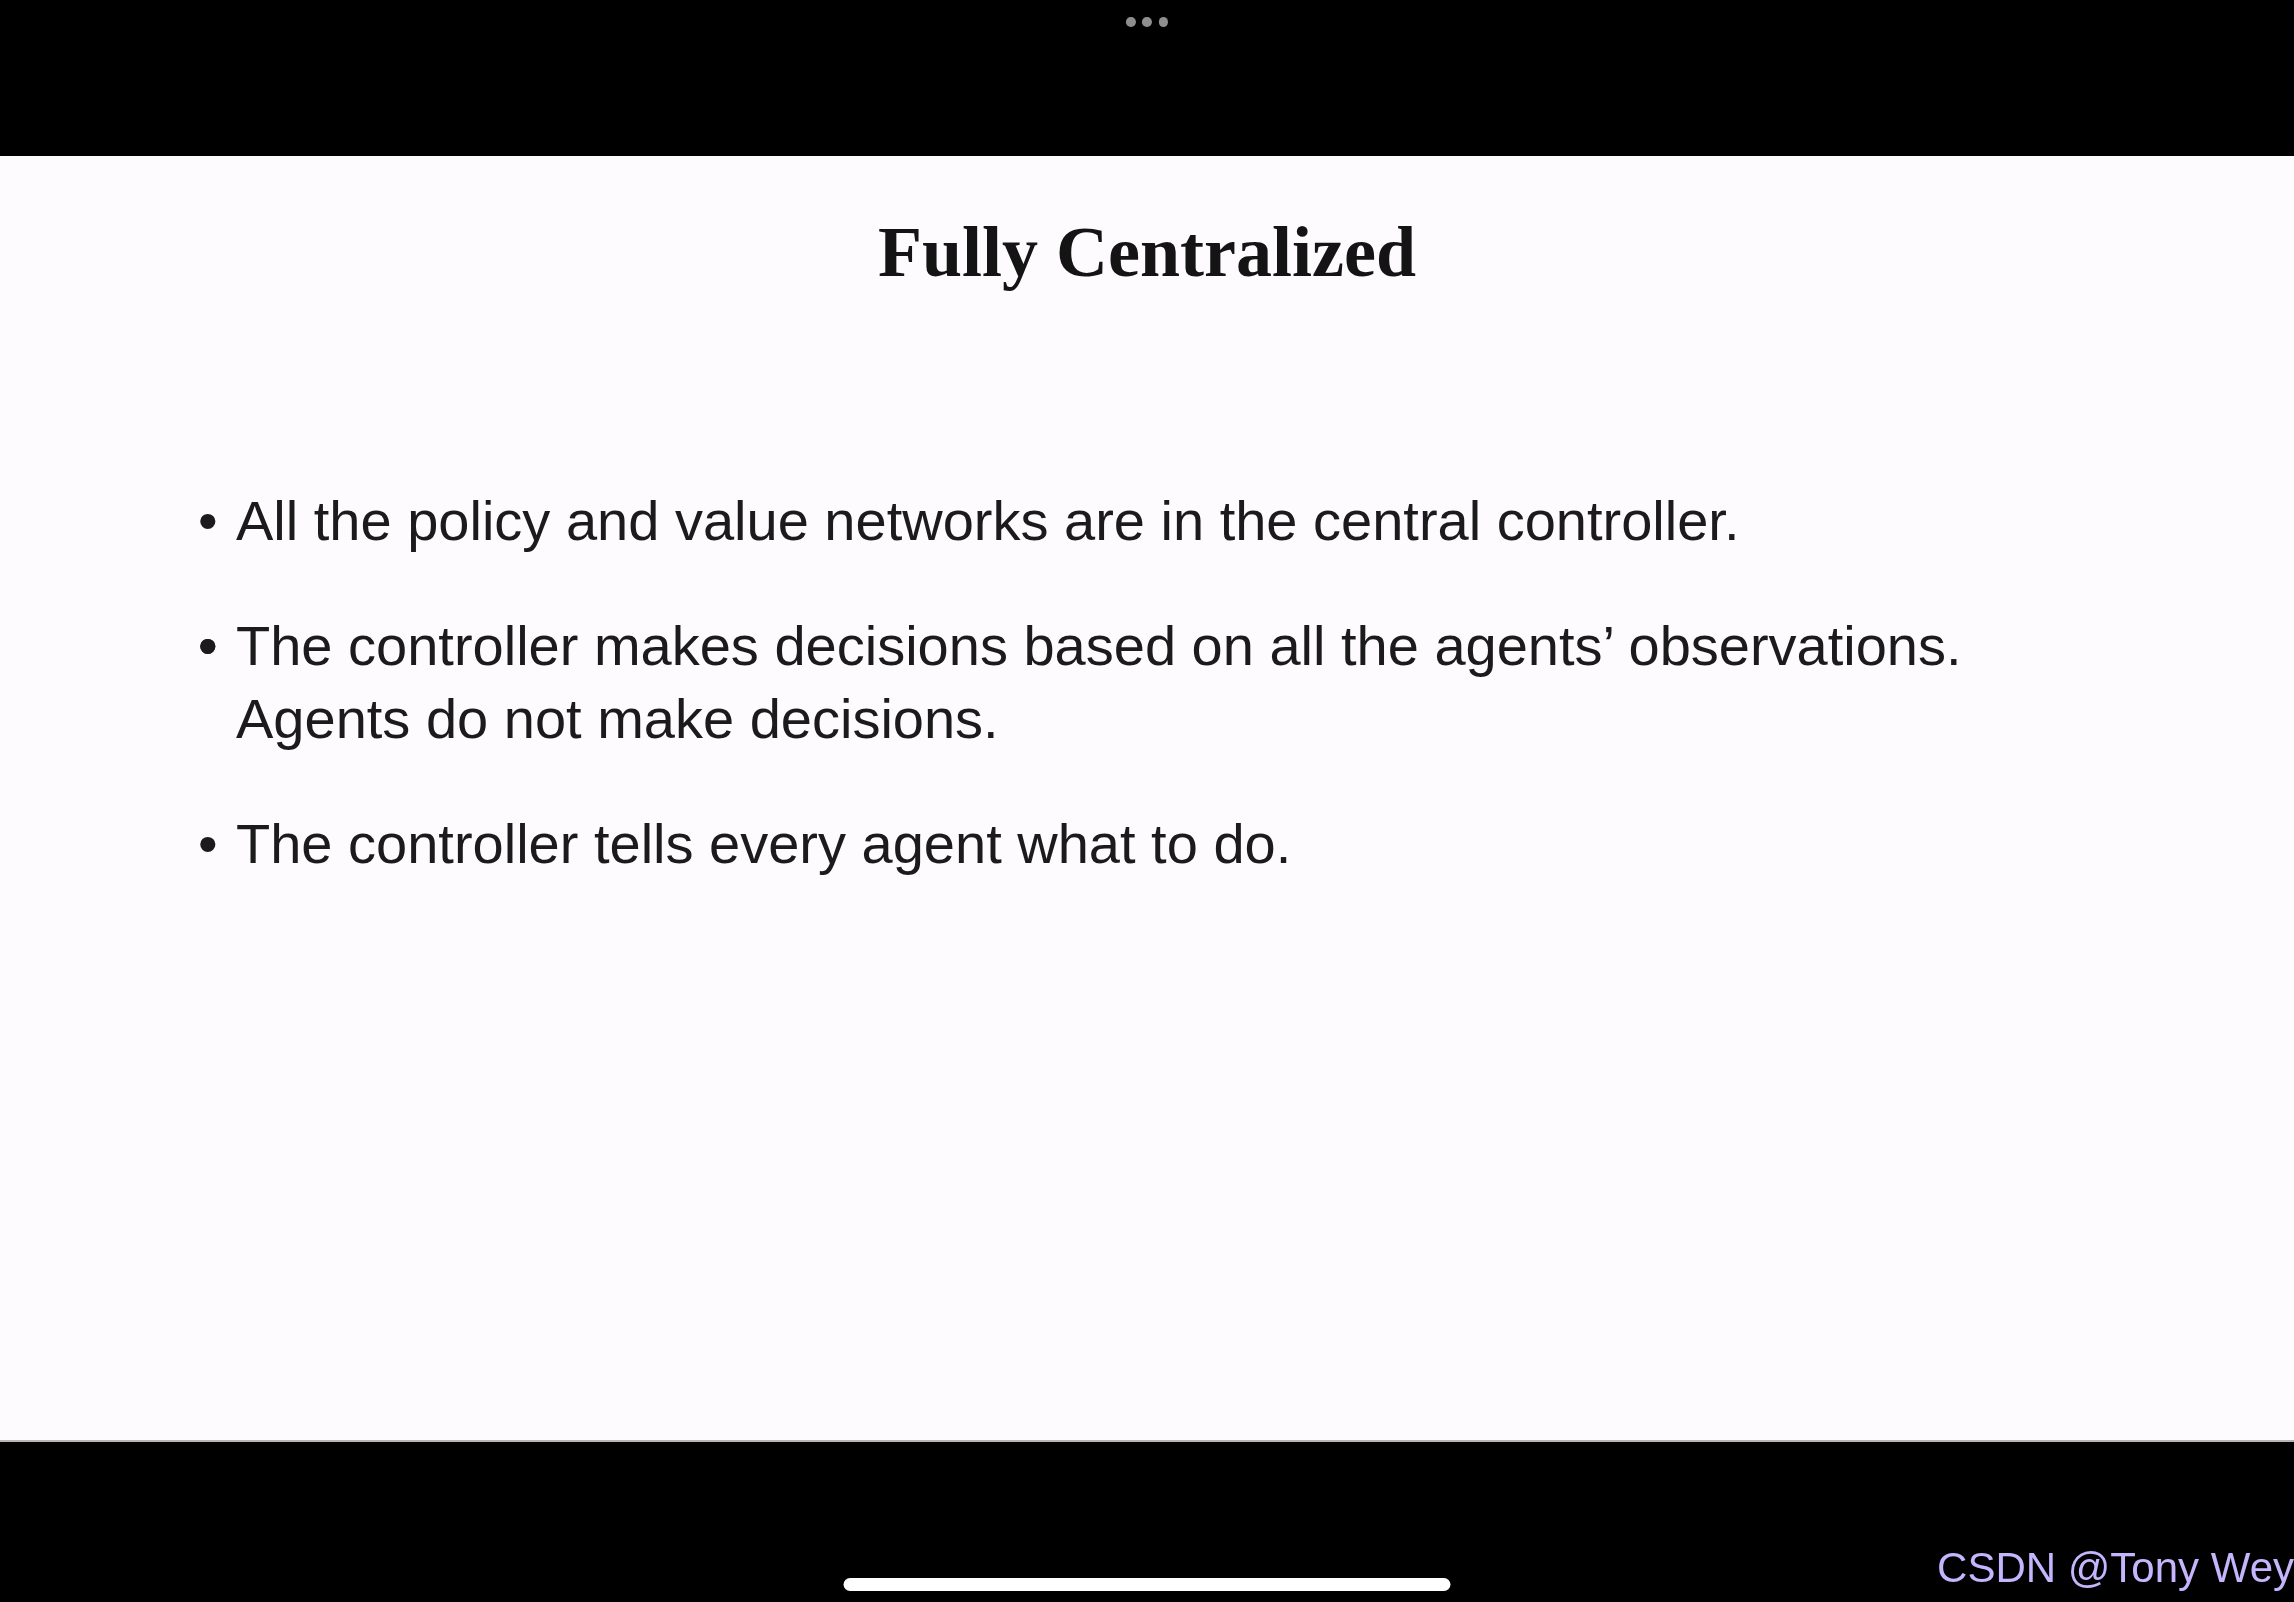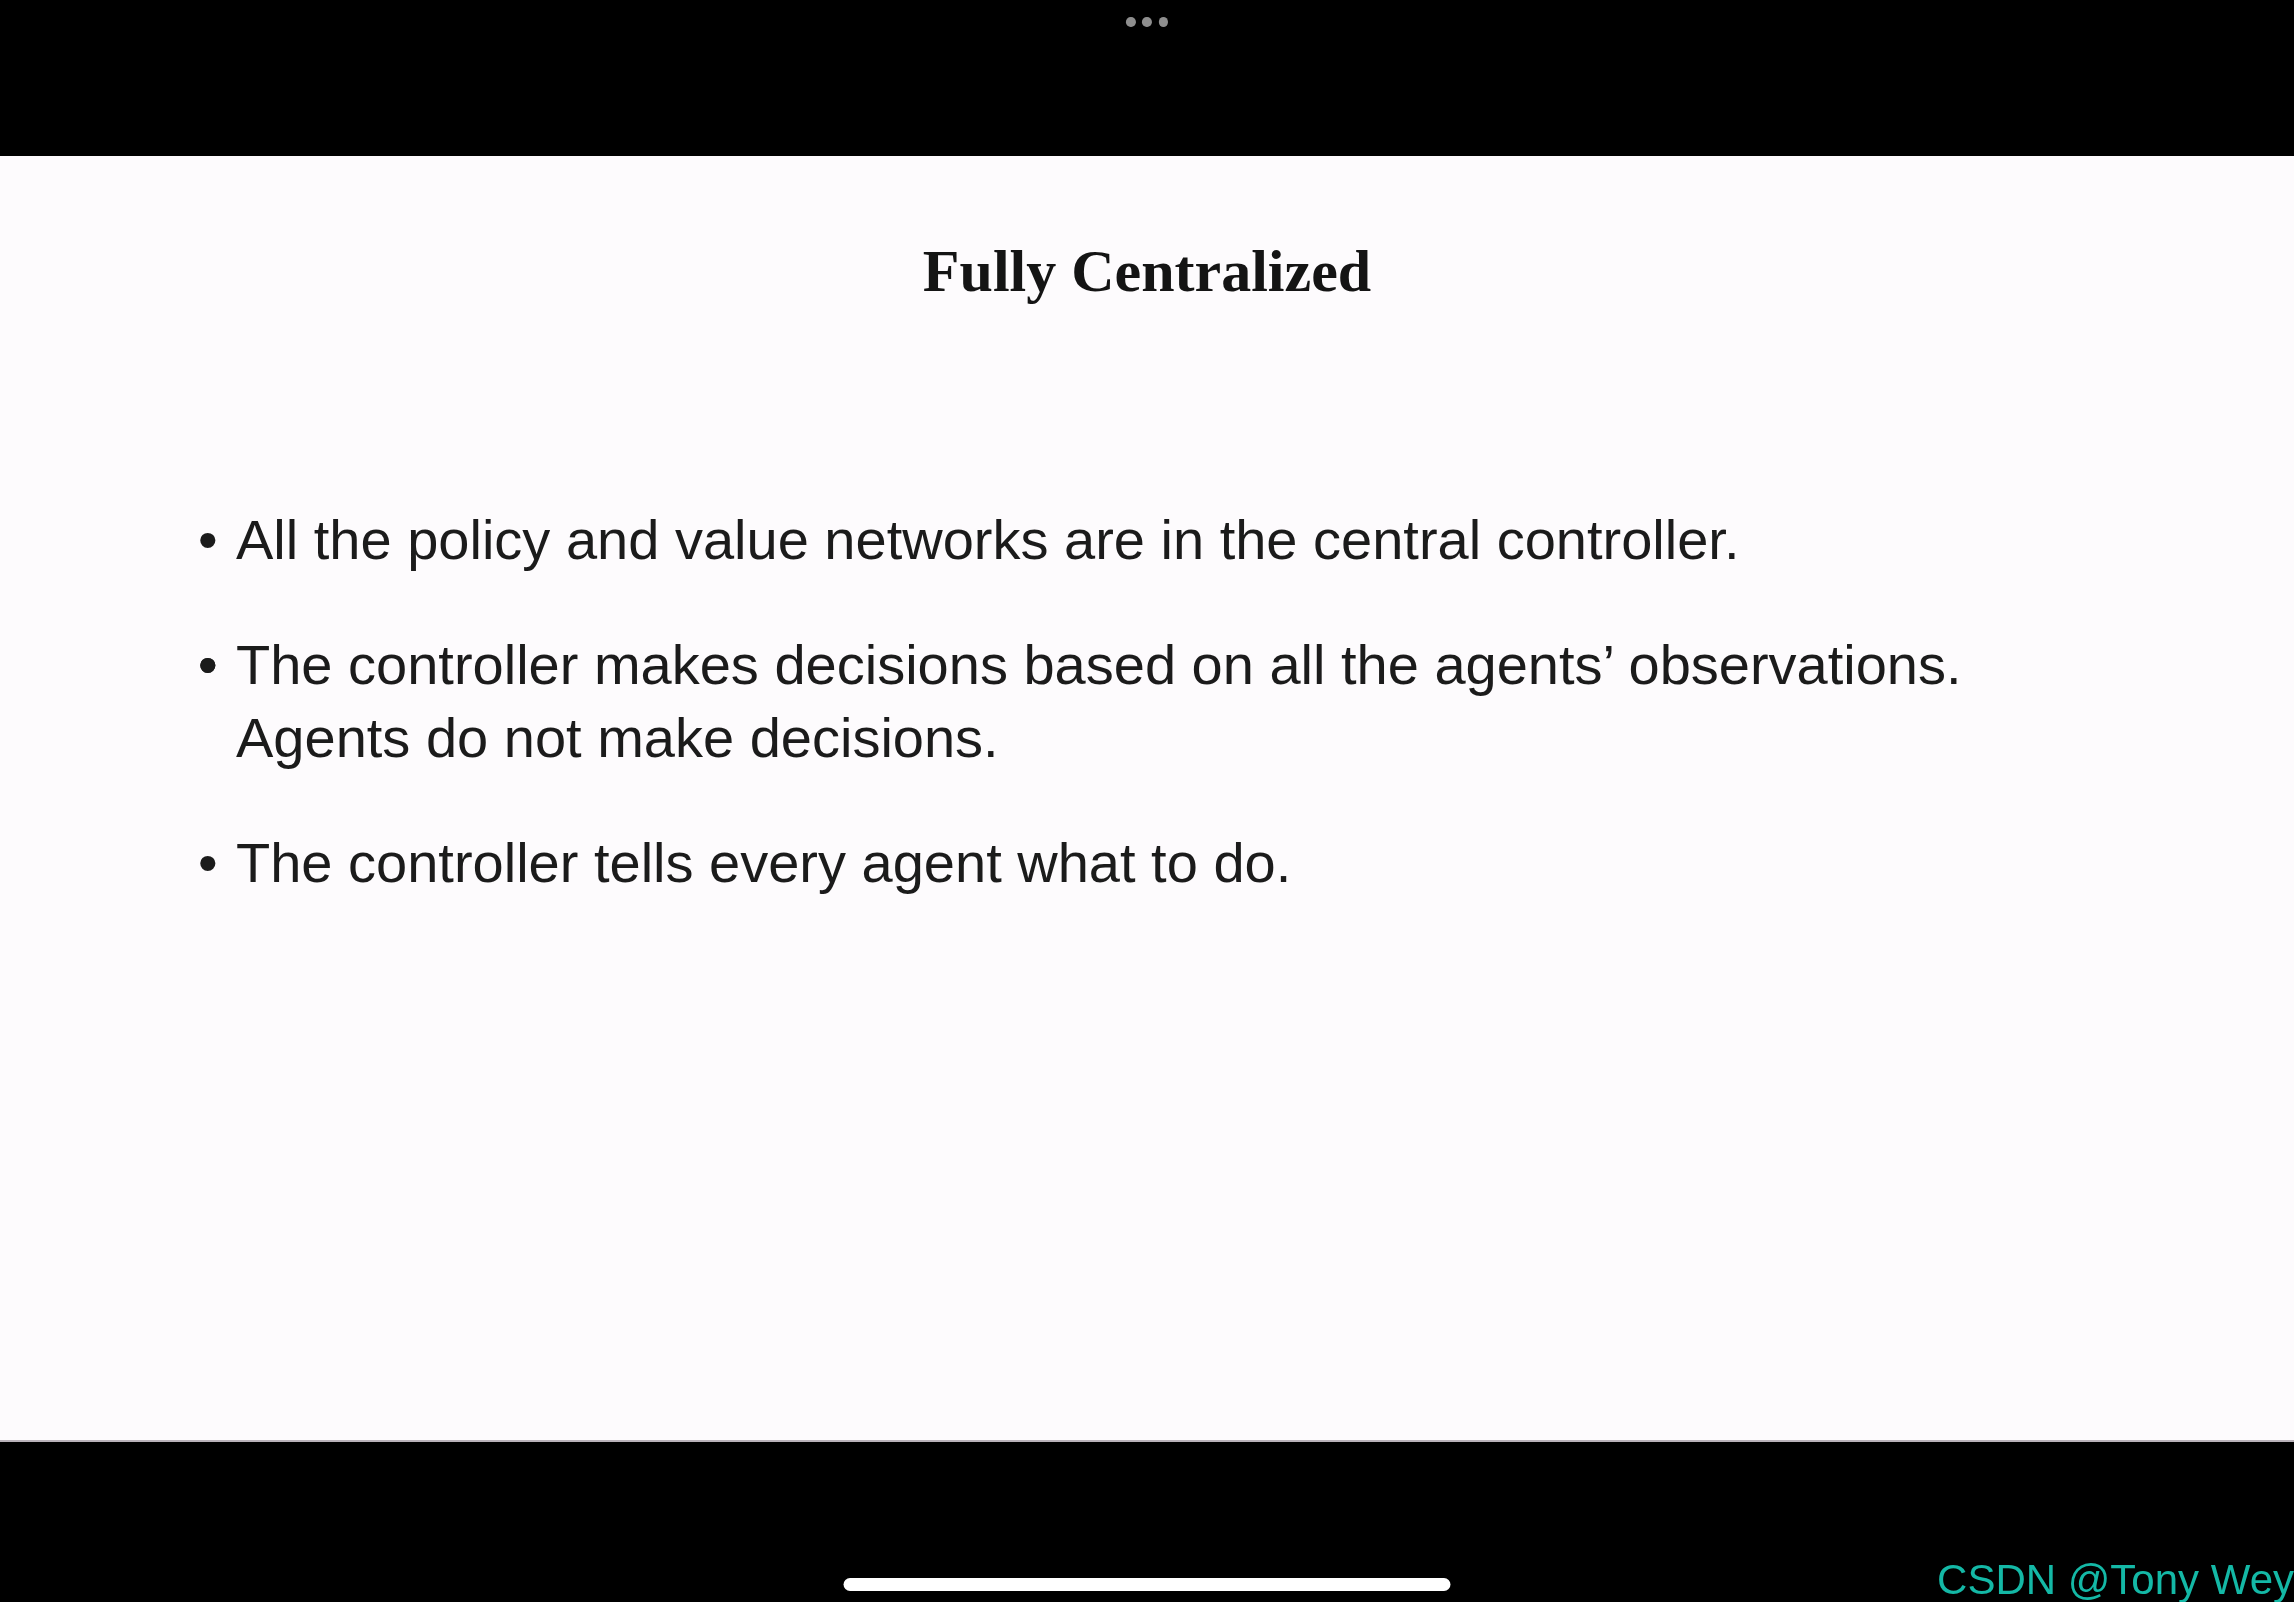--- a/index.html
+++ b/index.html
@@ -35,25 +35,25 @@
 
   
   .slide {
     position: absolute;
     top: 156px; left: 0; right: 0;
     height: 1284px;
     background: #fdfbfd;
     border-bottom: 2.9px solid #b9b2b9;
   }
   .slide-title {
-    margin: 58px 0 0 0;
+    margin: 39px 0 0 0;
     text-align: center;
     font-family: "Liberation Serif", serif;
     font-weight: 700;
-    font-size: 60px;
+    font-size: 72px;
     line-height: 115px;
     color: #141414;
   }
   .bullets {
     list-style: none;
     margin: 174px 134px 0 198px;
     padding: 0;
   }
   .bullets li {
     position: relative;
@@ -76,24 +76,24 @@
   
   .bottom-bar {
     position: absolute;
     bottom: 0; left: 0; right: 0;
     height: 159px;
     background: #000000;
   }
   .watermark {
     position: absolute;
     right: 0;
-    bottom: 1px;
+    bottom: 13px;
     font-size: 42px;
     line-height: 42px;
-    color: #14b8a6;
+    color: #c4b5fd;
     white-space: nowrap;
   }
   .home-indicator {
     position: absolute;
     left: 50%;
     transform: translateX(-50%);
     bottom: 11.5px;
     width: 607px;
     height: 12.5px;
     border-radius: 6.7px;

